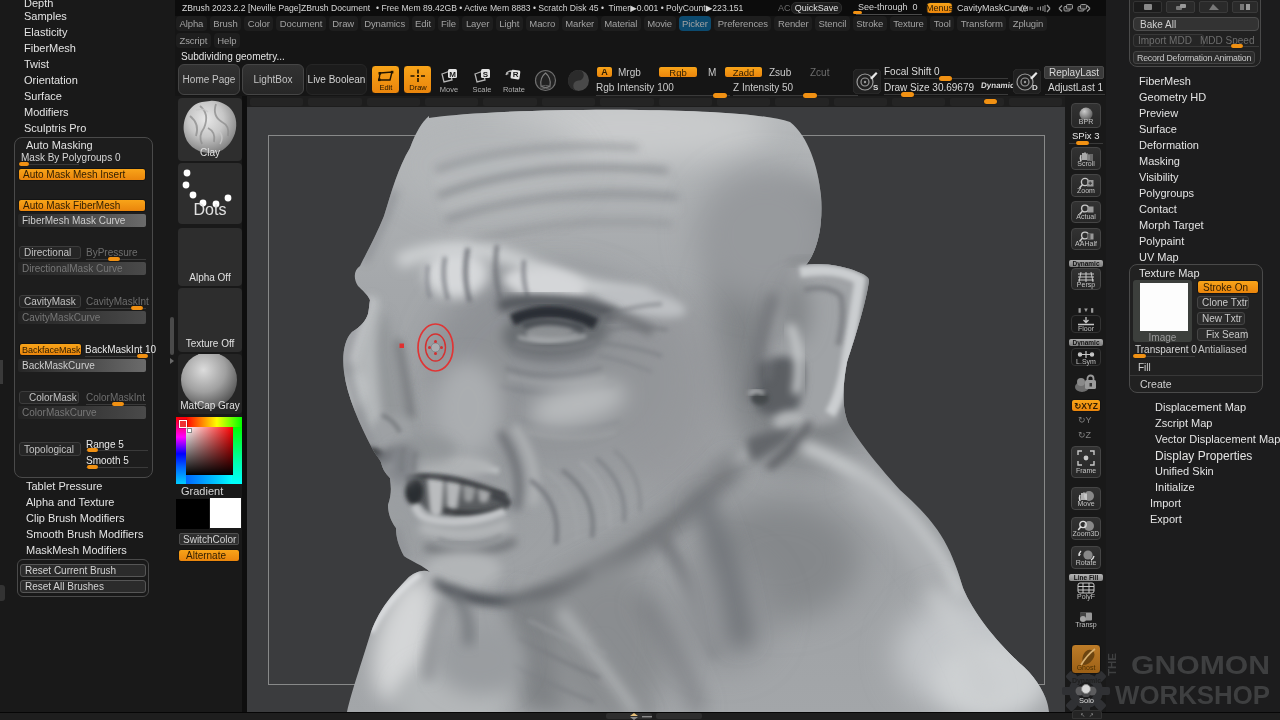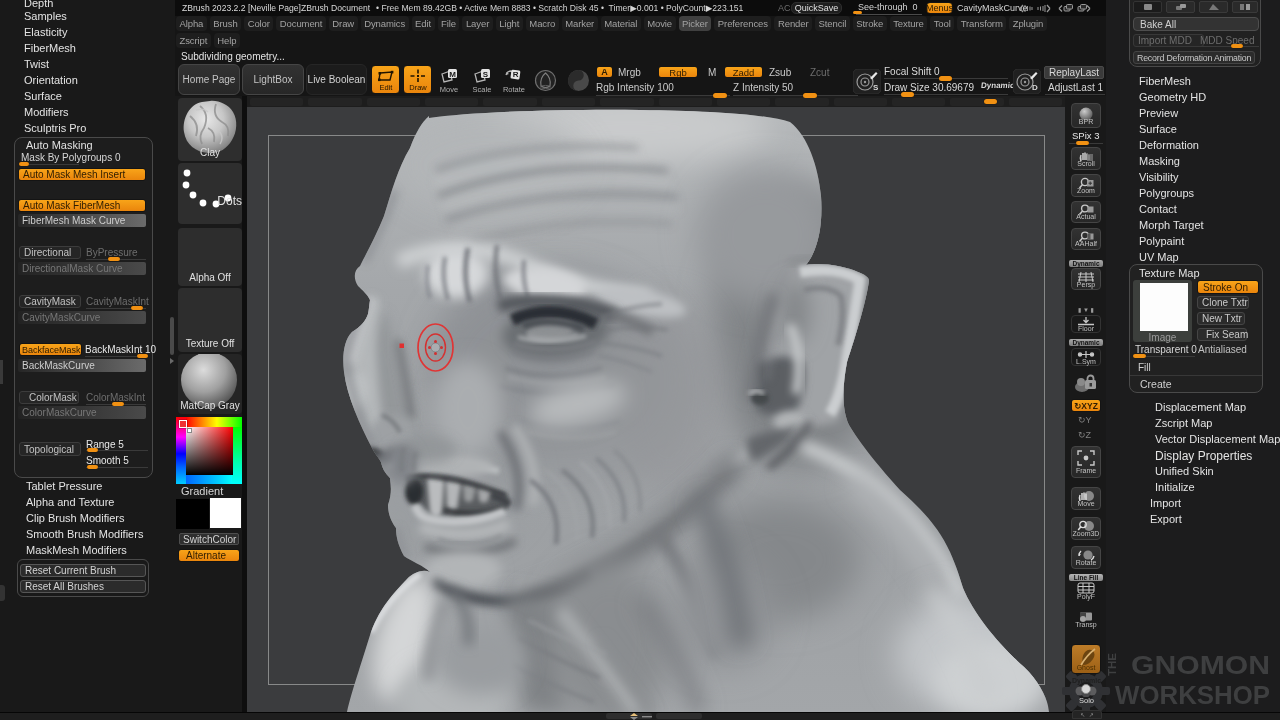--- a/index.html
+++ b/index.html
@@ -61,21 +61,21 @@
 <span style="background:#1e1e1e;border-radius:4px;color:#a2a2a2;font-size:9.5px;line-height:15px;padding:0 3.5px;letter-spacing:-0.1px">Draw</span>
 <span style="background:#1e1e1e;border-radius:4px;color:#a2a2a2;font-size:9.5px;line-height:15px;padding:0 3.5px;letter-spacing:-0.1px">Dynamics</span>
 <span style="background:#1e1e1e;border-radius:4px;color:#a2a2a2;font-size:9.5px;line-height:15px;padding:0 3.5px;letter-spacing:-0.1px">Edit</span>
 <span style="background:#1e1e1e;border-radius:4px;color:#a2a2a2;font-size:9.5px;line-height:15px;padding:0 3.5px;letter-spacing:-0.1px">File</span>
 <span style="background:#1e1e1e;border-radius:4px;color:#a2a2a2;font-size:9.5px;line-height:15px;padding:0 3.5px;letter-spacing:-0.1px">Layer</span>
 <span style="background:#1e1e1e;border-radius:4px;color:#a2a2a2;font-size:9.5px;line-height:15px;padding:0 3.5px;letter-spacing:-0.1px">Light</span>
 <span style="background:#1e1e1e;border-radius:4px;color:#a2a2a2;font-size:9.5px;line-height:15px;padding:0 3.5px;letter-spacing:-0.1px">Macro</span>
 <span style="background:#1e1e1e;border-radius:4px;color:#a2a2a2;font-size:9.5px;line-height:15px;padding:0 3.5px;letter-spacing:-0.1px">Marker</span>
 <span style="background:#1e1e1e;border-radius:4px;color:#a2a2a2;font-size:9.5px;line-height:15px;padding:0 3.5px;letter-spacing:-0.1px">Material</span>
 <span style="background:#1e1e1e;border-radius:4px;color:#a2a2a2;font-size:9.5px;line-height:15px;padding:0 3.5px;letter-spacing:-0.1px">Movie</span>
-<span style="background:#404040;border-radius:4px;color:#a2a2a2;font-size:9.5px;line-height:15px;padding:0 3.5px;letter-spacing:-0.1px">Picker</span>
+<span style="background:#0c4a6e;border-radius:4px;color:#a2a2a2;font-size:9.5px;line-height:15px;padding:0 3.5px;letter-spacing:-0.1px">Picker</span>
 <span style="background:#1e1e1e;border-radius:4px;color:#a2a2a2;font-size:9.5px;line-height:15px;padding:0 3.5px;letter-spacing:-0.1px">Preferences</span>
 <span style="background:#1e1e1e;border-radius:4px;color:#a2a2a2;font-size:9.5px;line-height:15px;padding:0 3.5px;letter-spacing:-0.1px">Render</span>
 <span style="background:#1e1e1e;border-radius:4px;color:#a2a2a2;font-size:9.5px;line-height:15px;padding:0 3.5px;letter-spacing:-0.1px">Stencil</span>
 <span style="background:#1e1e1e;border-radius:4px;color:#a2a2a2;font-size:9.5px;line-height:15px;padding:0 3.5px;letter-spacing:-0.1px">Stroke</span>
 <span style="background:#1e1e1e;border-radius:4px;color:#a2a2a2;font-size:9.5px;line-height:15px;padding:0 3.5px;letter-spacing:-0.1px">Texture</span>
 <span style="background:#1e1e1e;border-radius:4px;color:#a2a2a2;font-size:9.5px;line-height:15px;padding:0 3.5px;letter-spacing:-0.1px">Tool</span>
 <span style="background:#1e1e1e;border-radius:4px;color:#a2a2a2;font-size:9.5px;line-height:15px;padding:0 3.5px;letter-spacing:-0.1px">Transform</span>
 <span style="background:#1e1e1e;border-radius:4px;color:#a2a2a2;font-size:9.5px;line-height:15px;padding:0 3.5px;letter-spacing:-0.1px">Zplugin</span>
 </div>
 <div class="ab" style="left:176px;top:33px;height:15px;display:flex;gap:3px">
@@ -277,21 +277,21 @@
  <svg width="64" height="61" viewBox="0 0 64 61">
   <g fill="#fff">
    <circle cx="9" cy="10" r="3.4"></circle>
         <circle cx="8" cy="22" r="3.4"></circle>
         <circle cx="15" cy="32" r="3.4"></circle>
         <circle cx="25" cy="40" r="3.4"></circle>
         <circle cx="38" cy="41" r="3.4"></circle>
         <circle cx="50" cy="35" r="3.4"></circle>
   </g>
  </svg>
- <div class="tx" style="left:0;right:0;bottom:17px;text-align:right;font-size:12px;color:#e0e0e0">Dots</div>
+ <div class="tx" style="left:0;right:0;bottom:6px;text-align:center;font-size:16px;color:#e0e0e0">Dots</div>
 </div>
 
 <div class="ab" style="left:178px;top:228px;width:64px;height:58px;background:#2d2d2d;border-radius:4px">
  <div class="tx" style="left:0;right:0;bottom:3px;text-align:center;font-size:10px;color:#e0e0e0">Alpha Off</div>
 </div>
 
 <div class="ab" style="left:178px;top:288px;width:64px;height:64px;background:#2d2d2d;border-radius:4px">
  <div class="tx" style="left:0;right:0;bottom:3px;text-align:center;font-size:10px;color:#e0e0e0">Texture Off</div>
 </div>
 

